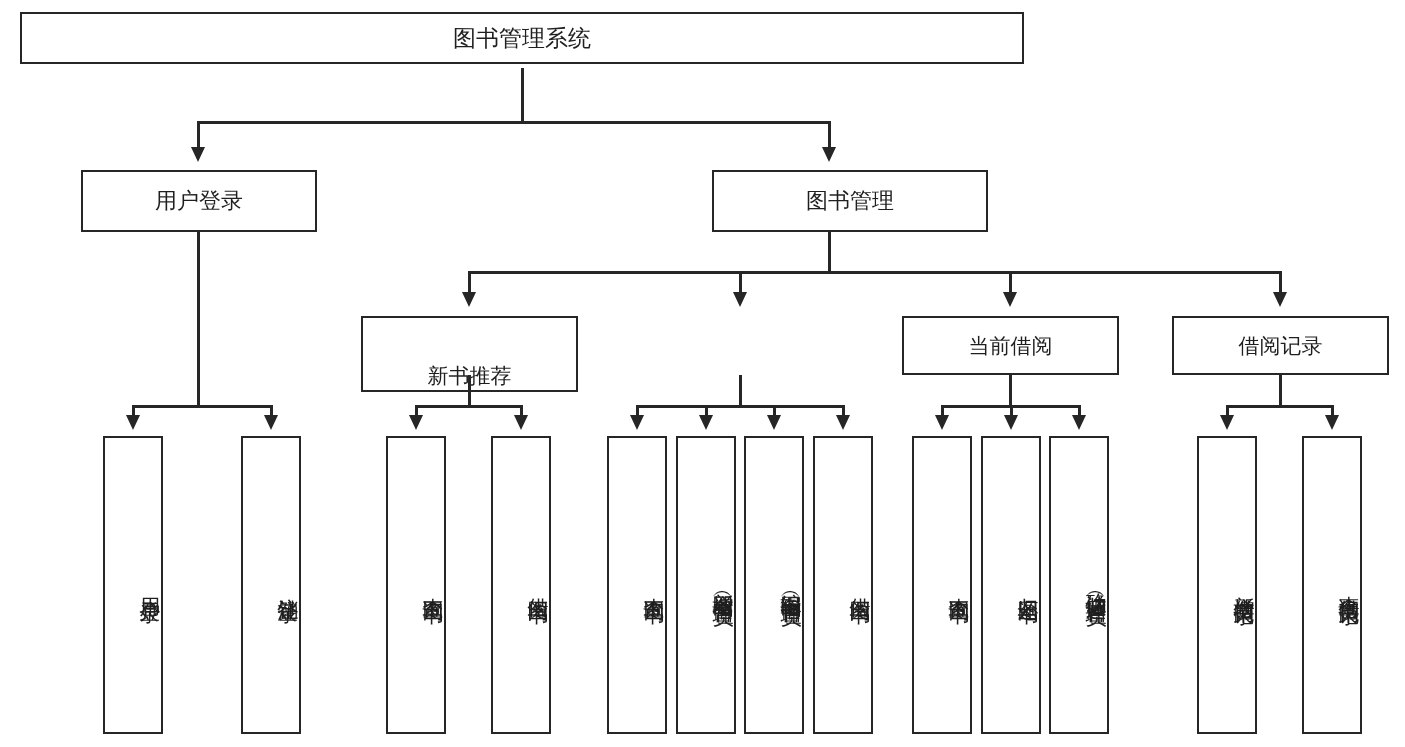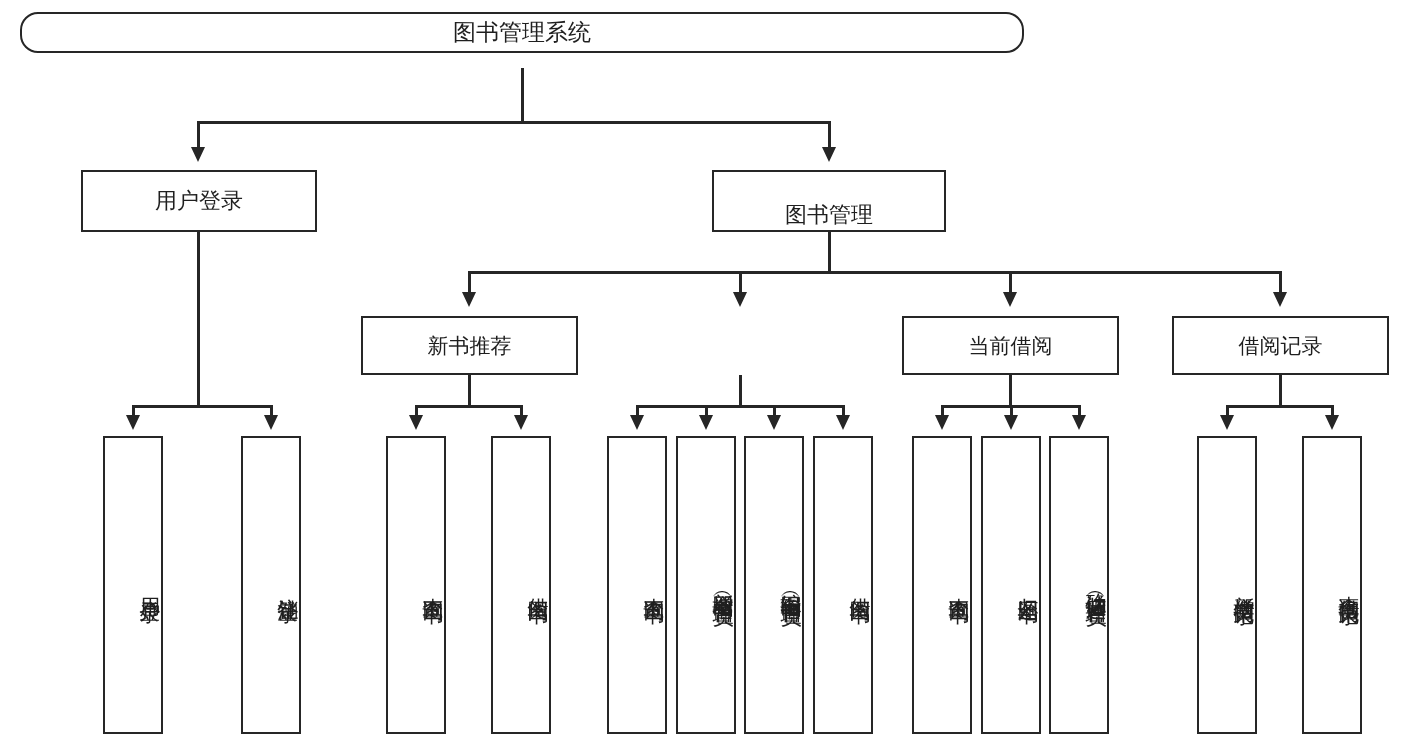--- a/index.html
+++ b/index.html
@@ -79,38 +79,38 @@
     letter-spacing: 0.5px;
     white-space: nowrap;
     pointer-events: none;
   }
 </style>
 </head>
 <body>
 
 <div id="canvas">
 
-  <div class="node root" style="left:20px; top:12px; width:1004px; height:41px;border-radius:18px;">
+  <div class="node root" style="left:20px; top:12px; width:1004px; height:52px;">
     <span>图书管理系统</span>
   </div>
 
   <div class="seg v" style="left:521px; top:68px; width:2.5px; height:54px;"></div>
 
   <div class="seg h" style="left:197px; top:121px; width:634px; height:2.5px;"></div>
 
   <div class="seg v" style="left:197px; top:121px; width:2.5px; height:32px;"></div>
   <div class="arrow" style="left:191px; top:147px;"></div>
 
   <div class="seg v" style="left:828px; top:121px; width:2.5px; height:32px;"></div>
   <div class="arrow" style="left:822px; top:147px;"></div>
 
   <div class="node level2" style="left:81px; top:170px; width:236px; height:62px;">
     <span>用户登录</span>
   </div>
-  <div class="node level2" style="left:712px; top:170px; width:234px; height:62px;align-items:flex-end;">
+  <div class="node level2" style="left:712px; top:170px; width:276px; height:62px;">
     <span>图书管理</span>
   </div>
 
   <div class="seg v" style="left:197px; top:232px; width:2.5px; height:174px;"></div>
   <div class="seg h" style="left:132px; top:405px; width:140px; height:2.5px;"></div>
   <div class="seg v" style="left:132px; top:405px; width:2.5px; height:15px;"></div>
   <div class="arrow" style="left:126px; top:415px;"></div>
   <div class="seg v" style="left:270px; top:405px; width:2.5px; height:15px;"></div>
   <div class="arrow" style="left:264px; top:415px;"></div>
 
@@ -129,21 +129,21 @@
 
   <div class="seg v" style="left:739px; top:271px; width:2.5px; height:26px;"></div>
   <div class="arrow" style="left:733px; top:292px;"></div>
 
   <div class="seg v" style="left:1009px; top:271px; width:2.5px; height:26px;"></div>
   <div class="arrow" style="left:1003px; top:292px;"></div>
 
   <div class="seg v" style="left:1279px; top:271px; width:2.5px; height:26px;"></div>
   <div class="arrow" style="left:1273px; top:292px;"></div>
 
-  <div class="node level3" style="left:361px; top:316px; width:217px; height:59px;">
+  <div class="node level3" style="left:361px; top:316px; width:217px; height:76px;align-items:flex-end;">
     <span>新书推荐</span>
   </div>
   <div class="node level3" style="left:1172px; top:316px; width:217px; height:59px;">
     <span>借阅记录</span>
   </div>
   <div class="node level3" style="left:902px; top:316px; width:217px; height:59px;">
     <span>当前借阅</span>
   </div>
 
   <div class="seg v" style="left:468px; top:375px; width:2.5px; height:32px;"></div>

